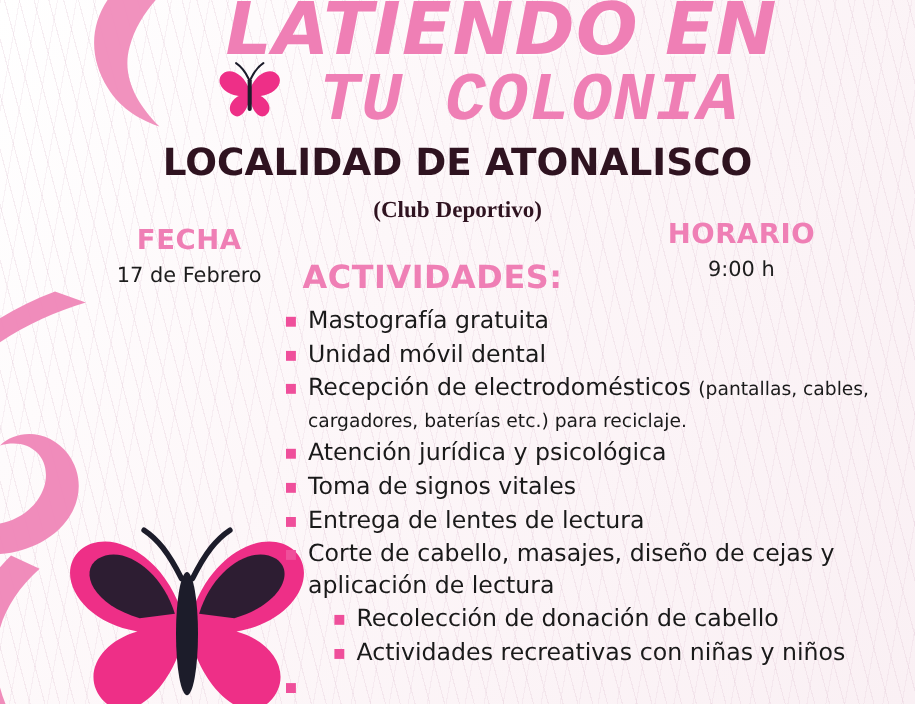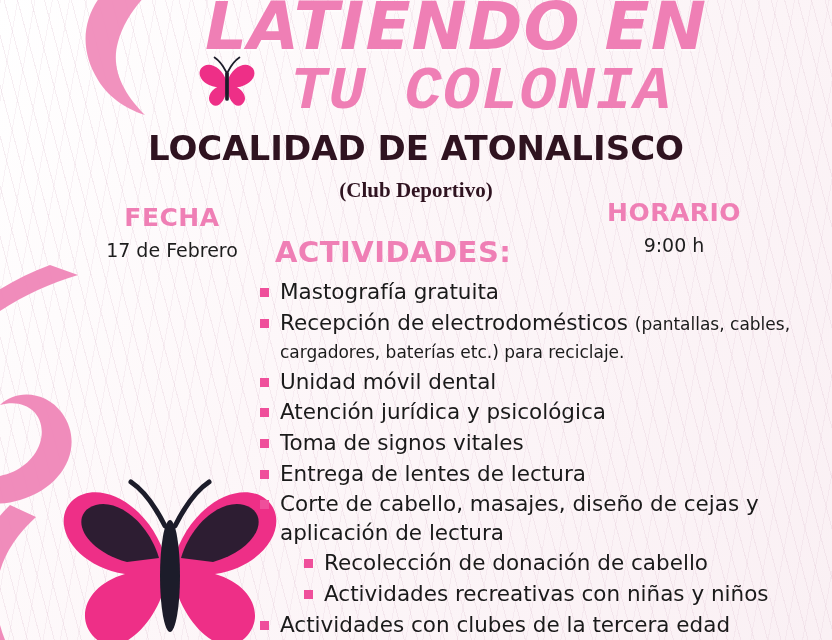--- a/index.html
+++ b/index.html
@@ -258,25 +258,25 @@
 
     <div class="meta-horario">
       <div class="meta-label">HORARIO</div>
       <div class="meta-value">9:00 h</div>
     </div>
 
     <div class="activities-heading">ACTIVIDADES:</div>
 
     <div class="activities-list">
         <div class="act-item"><span class="bullet"></span><span>Mastografía gratuita</span></div>
+        <div class="act-item"><span class="bullet"></span><span>Unidad móvil dental</span></div>
         <div class="act-item"><span class="bullet"></span><span>Recepción de electrodomésticos </span><span class="small">(pantallas, cables, cargadores, baterías etc.) para reciclaje.</span></div>
-        <div class="act-item"><span class="bullet"></span><span>Unidad móvil dental</span></div>
         <div class="act-item"><span class="bullet"></span><span>Atención jurídica y psicológica</span></div>
         <div class="act-item"><span class="bullet"></span><span>Toma de signos vitales</span></div>
         <div class="act-item"><span class="bullet"></span><span>Entrega de lentes de lectura</span></div>
         <div class="act-item"><span class="bullet"></span><span>Corte de cabello, masajes, diseño de cejas y aplicación de lectura</span></div>
         <div class="act-item indent"><span class="bullet"></span><span>Recolección de donación de cabello</span></div>
         <div class="act-item indent"><span class="bullet"></span><span>Actividades recreativas con niñas y niños</span></div>
-        <div class="act-item"><span class="bullet"></span><span>Actividades con clubes de la tercera edad</span></div>
+        <div class="act-item"><span class="bullet"></span></div>
       </div>
 
   </div>
 </div>
 
 </body></html>

